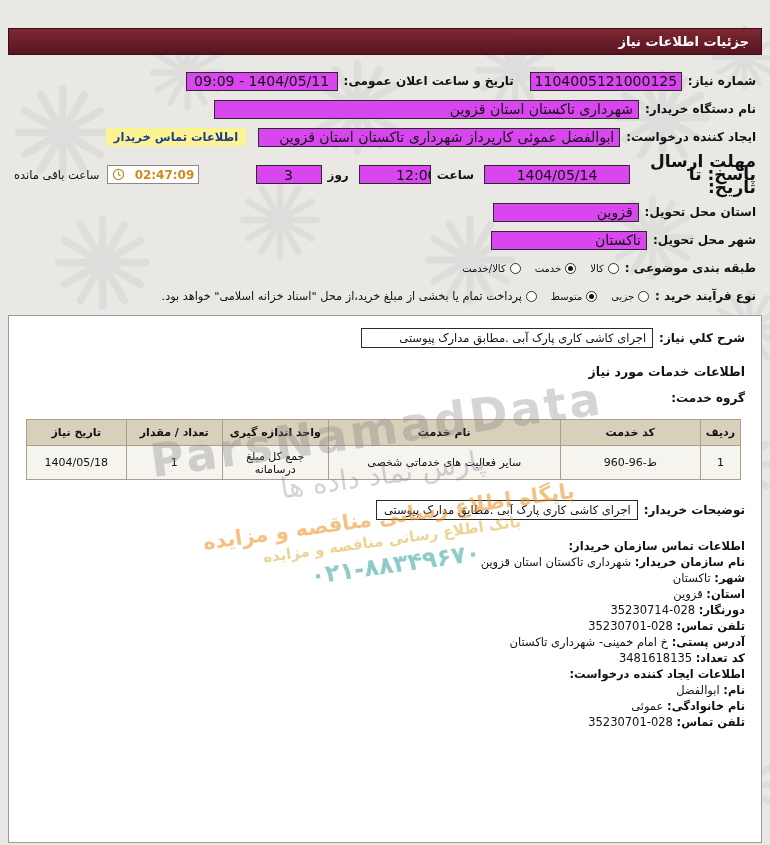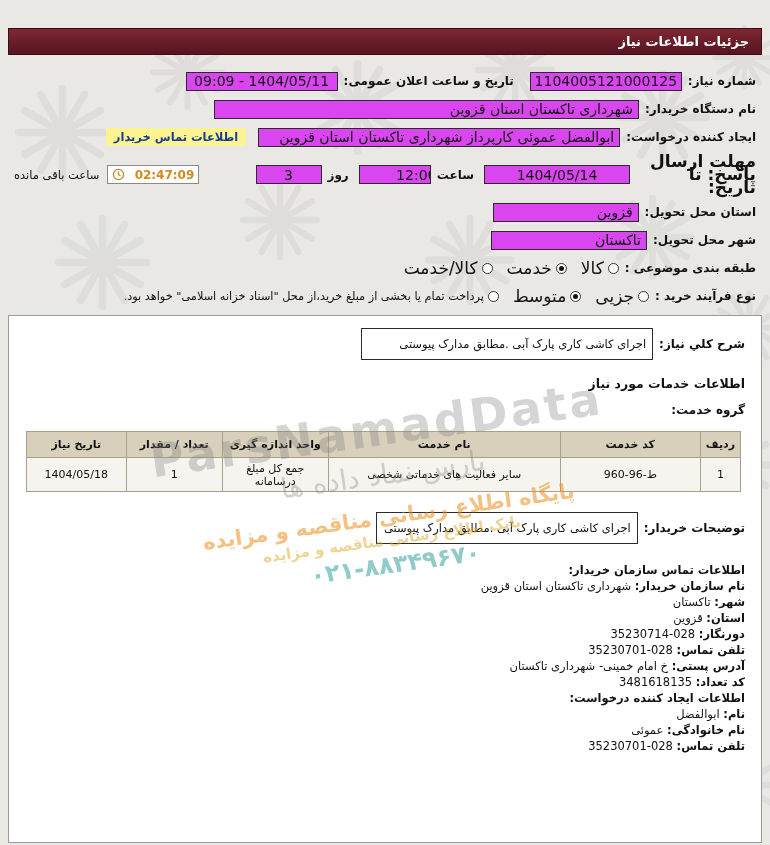--- a/index.html
+++ b/index.html
@@ -52,33 +52,33 @@
   }
   .timer { color:#d4881c; font-weight:bold; font-size:12px; direction:ltr; }
   .remlbl { font-weight:normal; font-size:11.5px; white-space:nowrap; }
 
   .ropt { display:flex; align-items:center; margin-left:14px; }
   .radio {
     width:11px; height:11px; border:1px solid #333; border-radius:50%;
     background:#fff; position:relative; margin-left:4px; flex:0 0 auto;
   }
   .radio.sel::after { content:""; position:absolute; inset:2px; background:#111; border-radius:50%; }
-  .rlbl { font-size:17px; white-space:nowrap; }
+  .rlbl { font-size:10px; white-space:nowrap; }
   .paytext { font-size:11.3px; white-space:nowrap; }
 
   
   .content {
     position:relative; z-index:1;
     margin:9px 8px 0 8px; height:528px;
     background:#fff; border:1px solid #9a9a9a;
     padding:12px 16px; font-size:12px; color:#111; overflow:hidden;
   }
   .desc-row { display:flex; align-items:center; }
   .field {
-    background:#fff; border:1px solid #2b2b2b; height:32px;
+    background:#fff; border:1px solid #2b2b2b; height:20px;
     display:flex; align-items:center; padding:0 6px; font-size:11.5px;
     white-space:nowrap; overflow:hidden;
   }
   .sec-title { font-weight:bold; margin-top:16px; font-size:12.5px; }
   .grp-row { margin-top:12px; display:flex; align-items:center; }
   .grp-field { width:572px; }
 
   table.svc { border-collapse:collapse; margin:14px 4px 0 0; table-layout:fixed; }
   table.svc th, table.svc td { border:1px solid #aaa089; padding:3px 5px; font-size:11px; }
   table.svc th { background:#d9d0bc; font-weight:bold; height:26px; }

